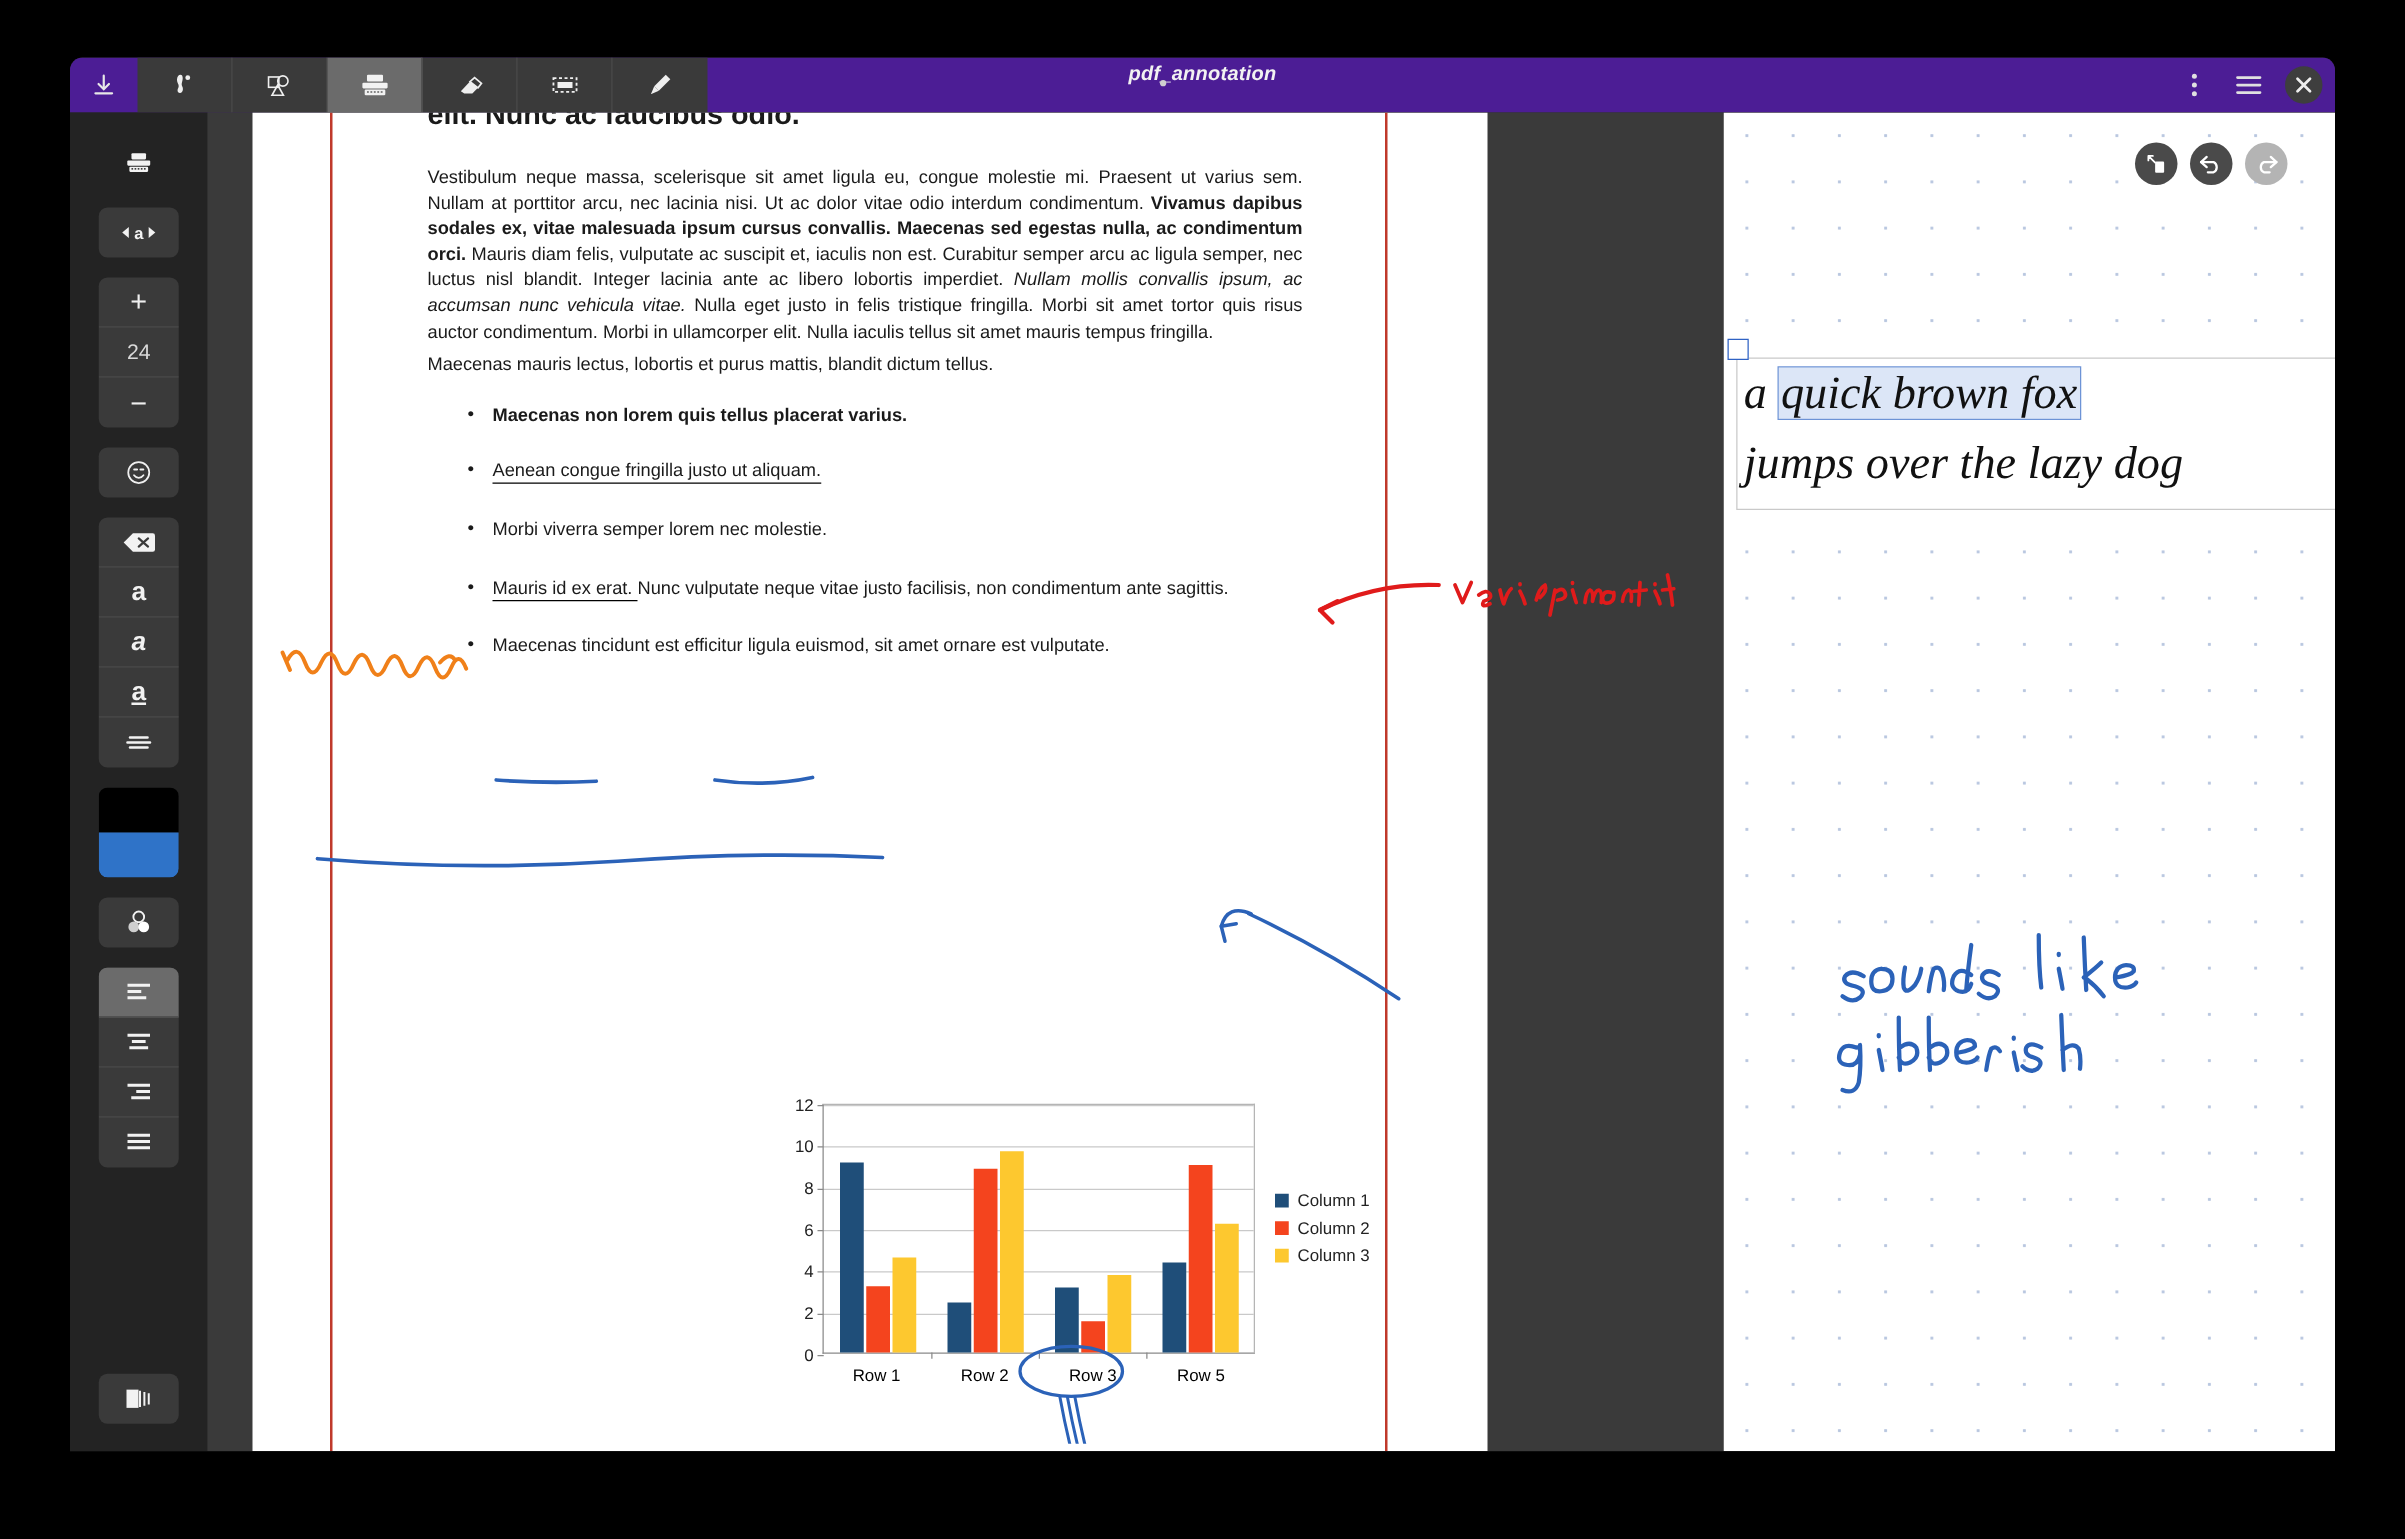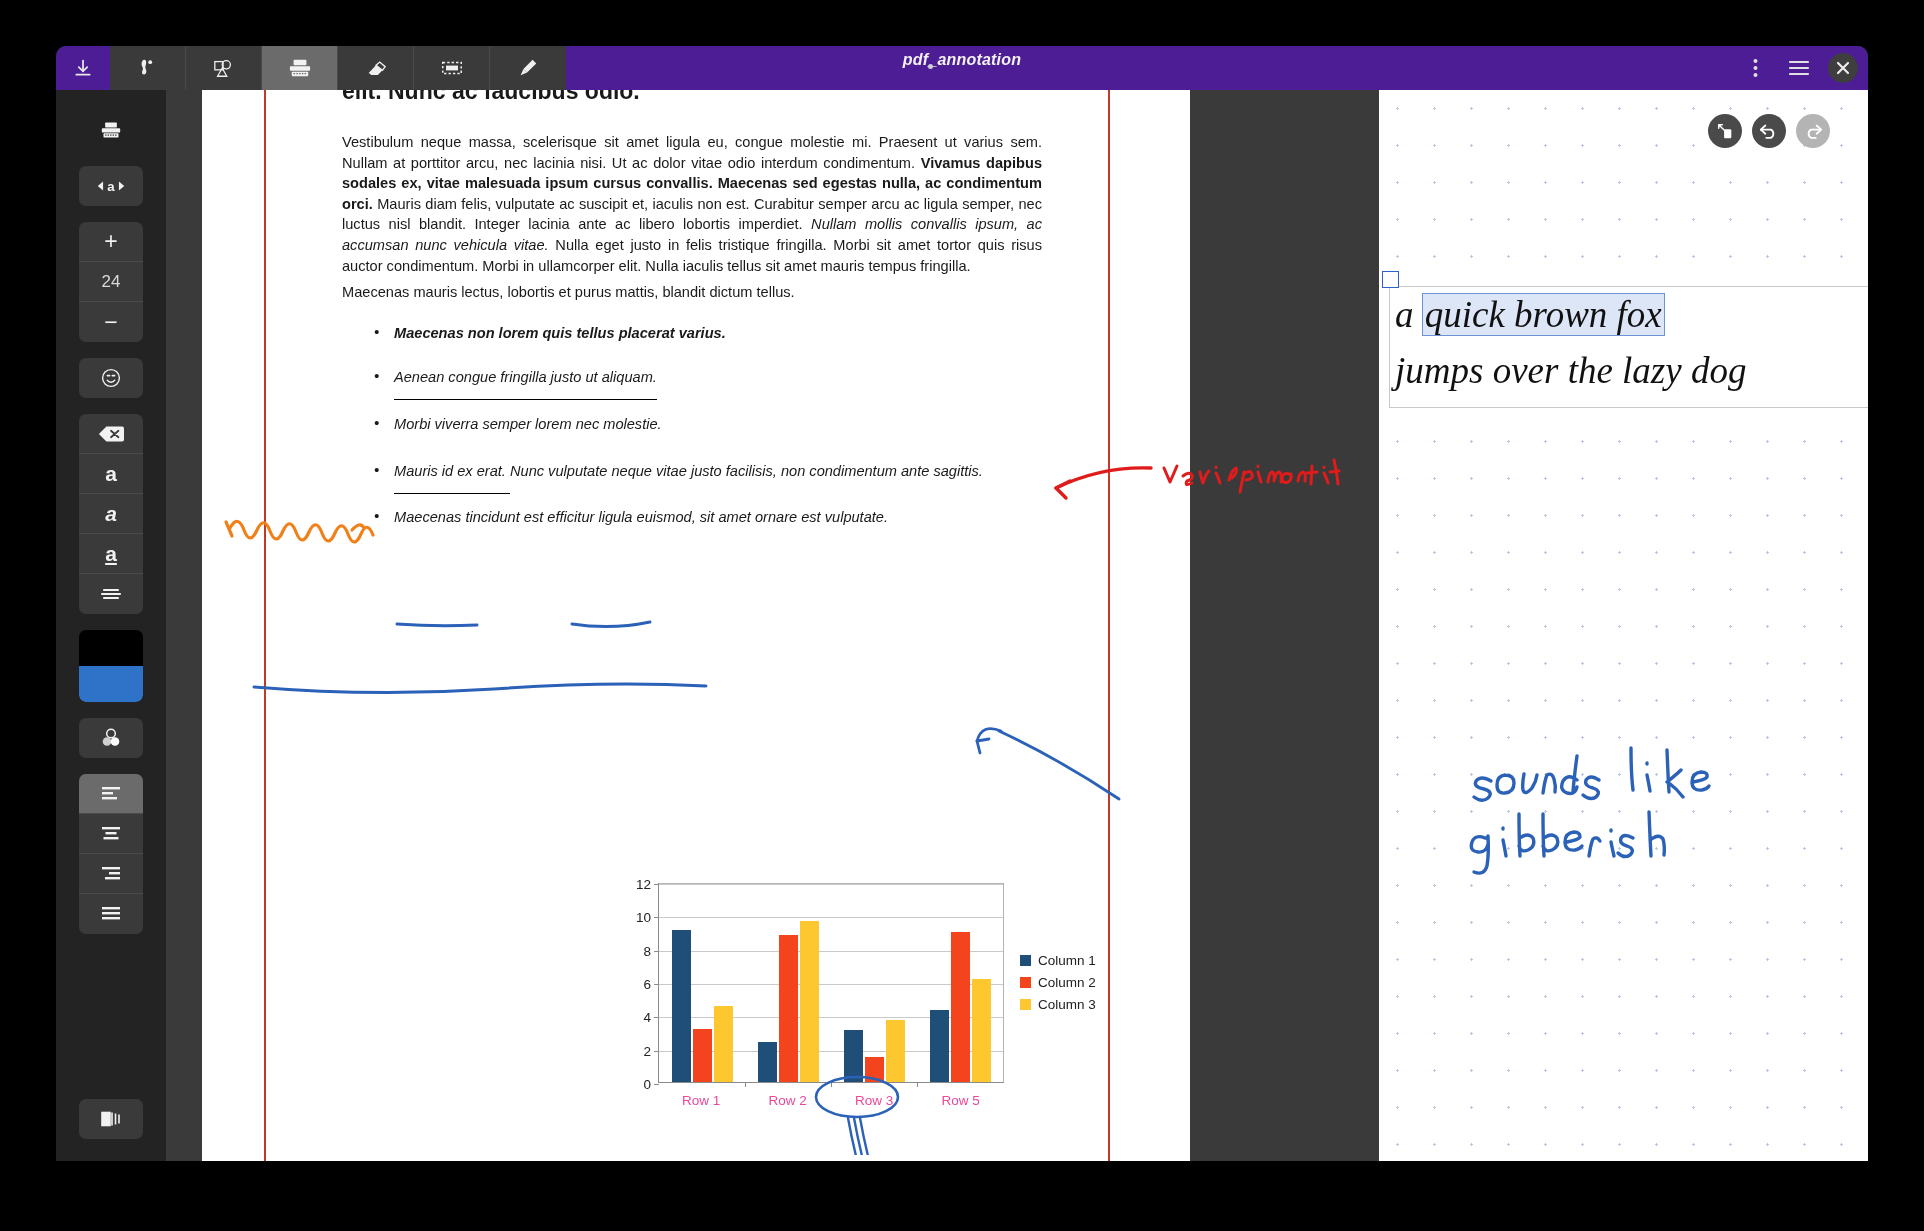--- a/index.html
+++ b/index.html
@@ -116,45 +116,45 @@
     position: absolute; left: 140px; top: 0; width: 700px;
     color: #1a1a1a; font-size: 14.6px; line-height: 20.6px;
     text-align: justify;
   }
   .doc-title {
     font-size: 23px; font-weight: bold; line-height: 26px;
     margin-top: -12px; overflow: hidden; height: 26px;
   }
   .doc-p { margin-top: 28px; }
   .doc-p.tight { margin-top: 6px; }
-  ul.doc-list { list-style: none; margin-top: 20px; font-style: italic; }
+  ul.doc-list { list-style: none; margin-top: 20px; }
   ul.doc-list li { position: relative; padding-left: 52px; margin-bottom: 20px; }
   ul.doc-list li::before {
     content: "\2022"; position: absolute; left: 32px; top: -1px; font-size: 15px;
   }
-  .u-black { border-bottom: 1.6px solid #000; padding-bottom: 14px; margin-top: 40px; }
+  .u-black { border-bottom: 1.6px solid #000; padding-bottom: 1px; margin-top: 40px; }
   
   .chart-wrap { position: absolute; left: 400px; top: 785px; width: 540px; height: 260px; }
   .plot {
     position: absolute; left: 56px; top: 8px; width: 346px; height: 200px;
     border-left: 1px solid #8a8a8a; border-top: 1px solid #b5b5b5;
     border-right: 1px solid #b5b5b5; border-bottom: 1px solid #8a8a8a;
   }
   .gridline { position: absolute; left: 0; right: 0; height: 1px; background: #c9c9c9; }
   .ytick {
     position: absolute; right: 100%; margin-right: 8px;
     transform: translateY(-50%); font-size: 13.5px; color: #222;
   }
   .ytickmark { position: absolute; left: -5px; width: 5px; height: 1px; background: #8a8a8a; }
   .groups { position: absolute; left: 0; right: 0; bottom: 0; top: 0; display: flex; }
   .group { flex: 1; display: flex; align-items: flex-end; justify-content: center; gap: 2px; position: relative; }
   .group + .group::before { content: ""; position: absolute; left: 0; bottom: -5px; width: 1px; height: 5px; background: #8a8a8a; }
   .bar { width: 19px; }
   .xlabels { position: absolute; left: 56px; top: 218px; width: 346px; display: flex; }
-  .xlabel { flex: 1; text-align: center; font-size: 13.5px; color: #ec4899; }
+  .xlabel { flex: 1; text-align: center; font-size: 13.5px; color: #000000; }
   .legend { position: absolute; left: 418px; top: 78px; }
   .legend-item { display: flex; align-items: center; margin-bottom: 7px; }
   .legend-sw { width: 11px; height: 11px; margin-right: 7px; }
   .legend-label { font-size: 13.5px; color: #222; }
   
   .right-panel {
     position: absolute; left: 1213px; top: 0; right: 0; bottom: 0;
     background: #fff; overflow: hidden;
   }
   .dotgrid {

